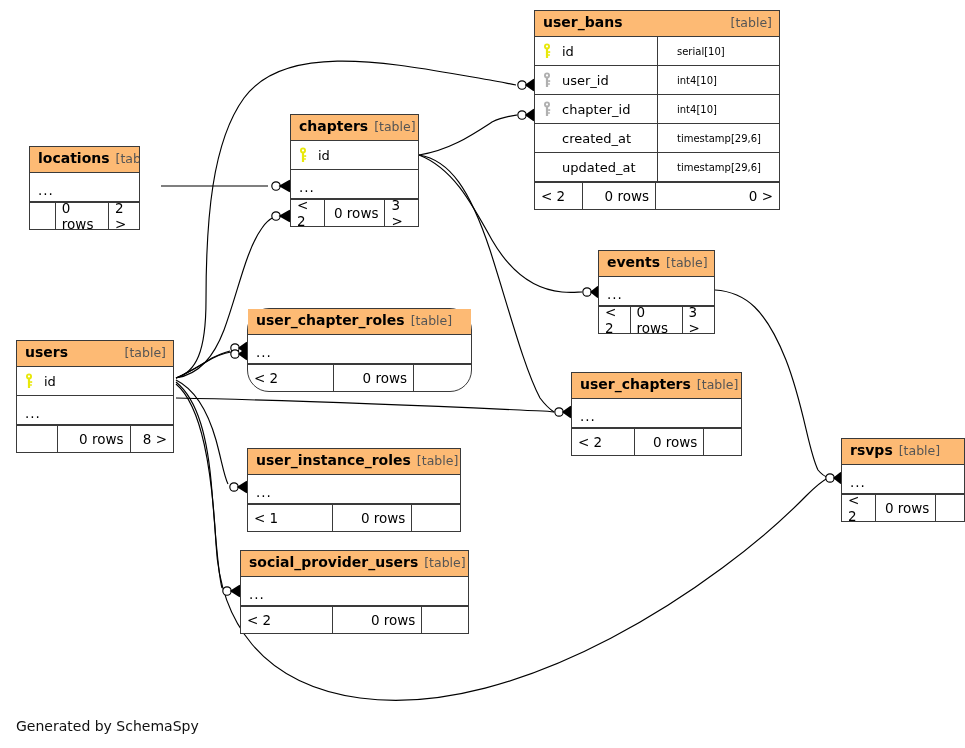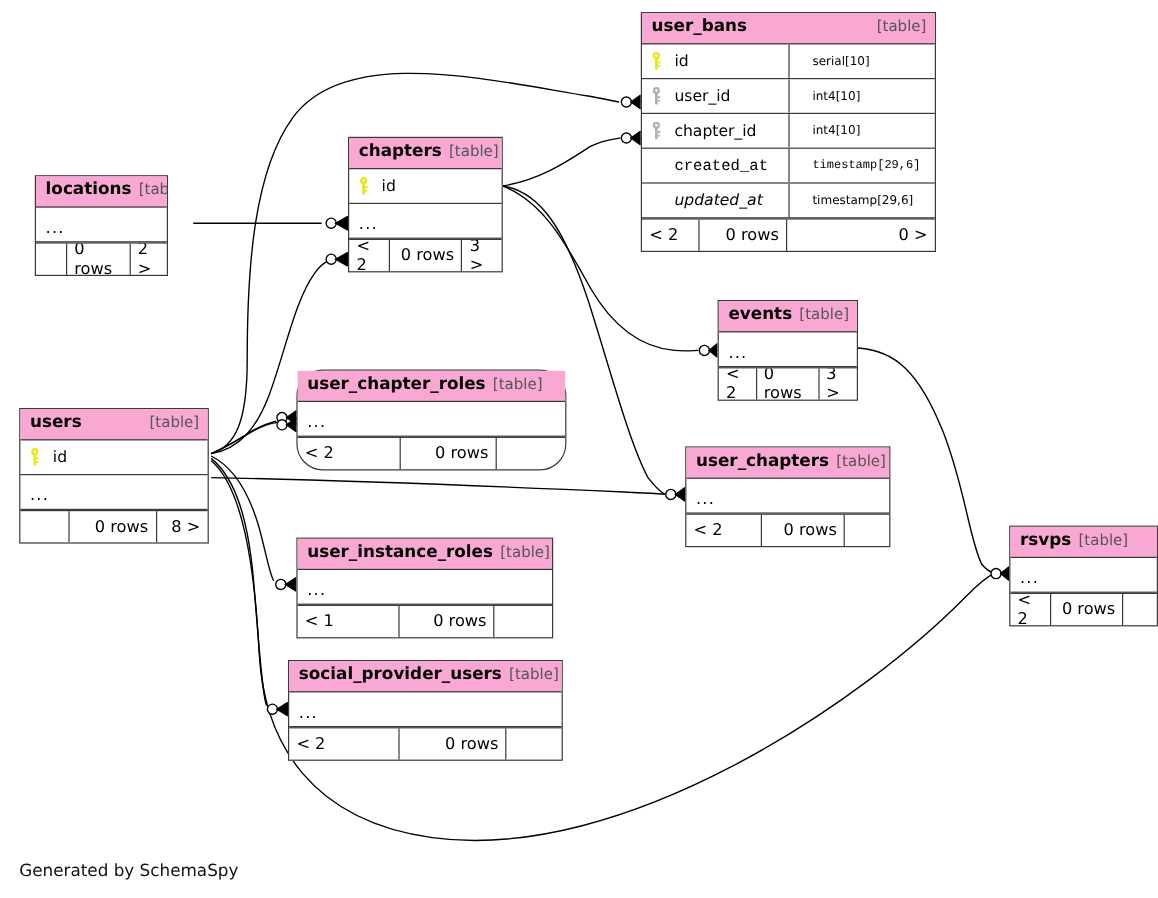--- a/index.html
+++ b/index.html
@@ -48,21 +48,21 @@
     position: absolute;
     box-sizing: border-box;
     border: 1.5px solid #3a3a3a;
     background: #ffffff;
     font-size: 13.5px;
     color: #000000;
     z-index: 2;
   }
   .tn-header {
     box-sizing: border-box;
-    background: #f9a8d4;
+    background: #fdba74;
     border-bottom: 1.5px solid #3a3a3a;
     padding: 3px 7px 4px 8px;
     display: flex;
     align-items: baseline;
     white-space: nowrap;
     height: 26px;
     overflow: hidden;
   }
   .tn-name {
     font-weight: bold;
@@ -271,29 +271,29 @@
                 <circle cx="5" cy="3.4" r="1.1" fill="#ffffff"></circle>
                 <rect x="3.9" y="5.6" width="2.2" height="9.4" fill="#b0b0b0"></rect>
                 <rect x="6.1" y="8.2" width="2.1" height="1.7" fill="#b0b0b0"></rect>
                 <rect x="6.1" y="11.2" width="1.7" height="1.6" fill="#b0b0b0"></rect>
               </svg>
             </span>
             <span class="tn-rowname">chapter_id</span>
           </div>
           <div class="tn-coltype">int4[10]</div>
         </div>
-        <div class="tn-row" style="padding-left: 0px; font-family: Liberation Mono, monospace;">
+        <div class="tn-row" style="padding-left: 0px;">
           <div class="tn-colname" style="width: 122px;">
             <span class="key-icon"></span>
             <span class="tn-rowname">created_at</span>
           </div>
           <div class="tn-coltype">timestamp[29,6]</div>
         </div>
         <div class="tn-row" style="padding-left: 0px;">
-          <div class="tn-colname" style="width: 122px; font-style: italic;">
+          <div class="tn-colname" style="width: 122px;">
             <span class="key-icon"></span>
             <span class="tn-rowname">updated_at</span>
           </div>
           <div class="tn-coltype">timestamp[29,6]</div>
         </div>
         <div class="tn-footer">
           <div class="tn-foot-cell fc-left" style="width: 48px;">&lt; 2</div>
           <div class="tn-foot-cell fc-right" style="width: 74px;">0 rows</div>
           <div class="tn-foot-cell fc-right" style="width: 124px; flex: 1 1 auto;">0 &gt;</div>
         </div>

